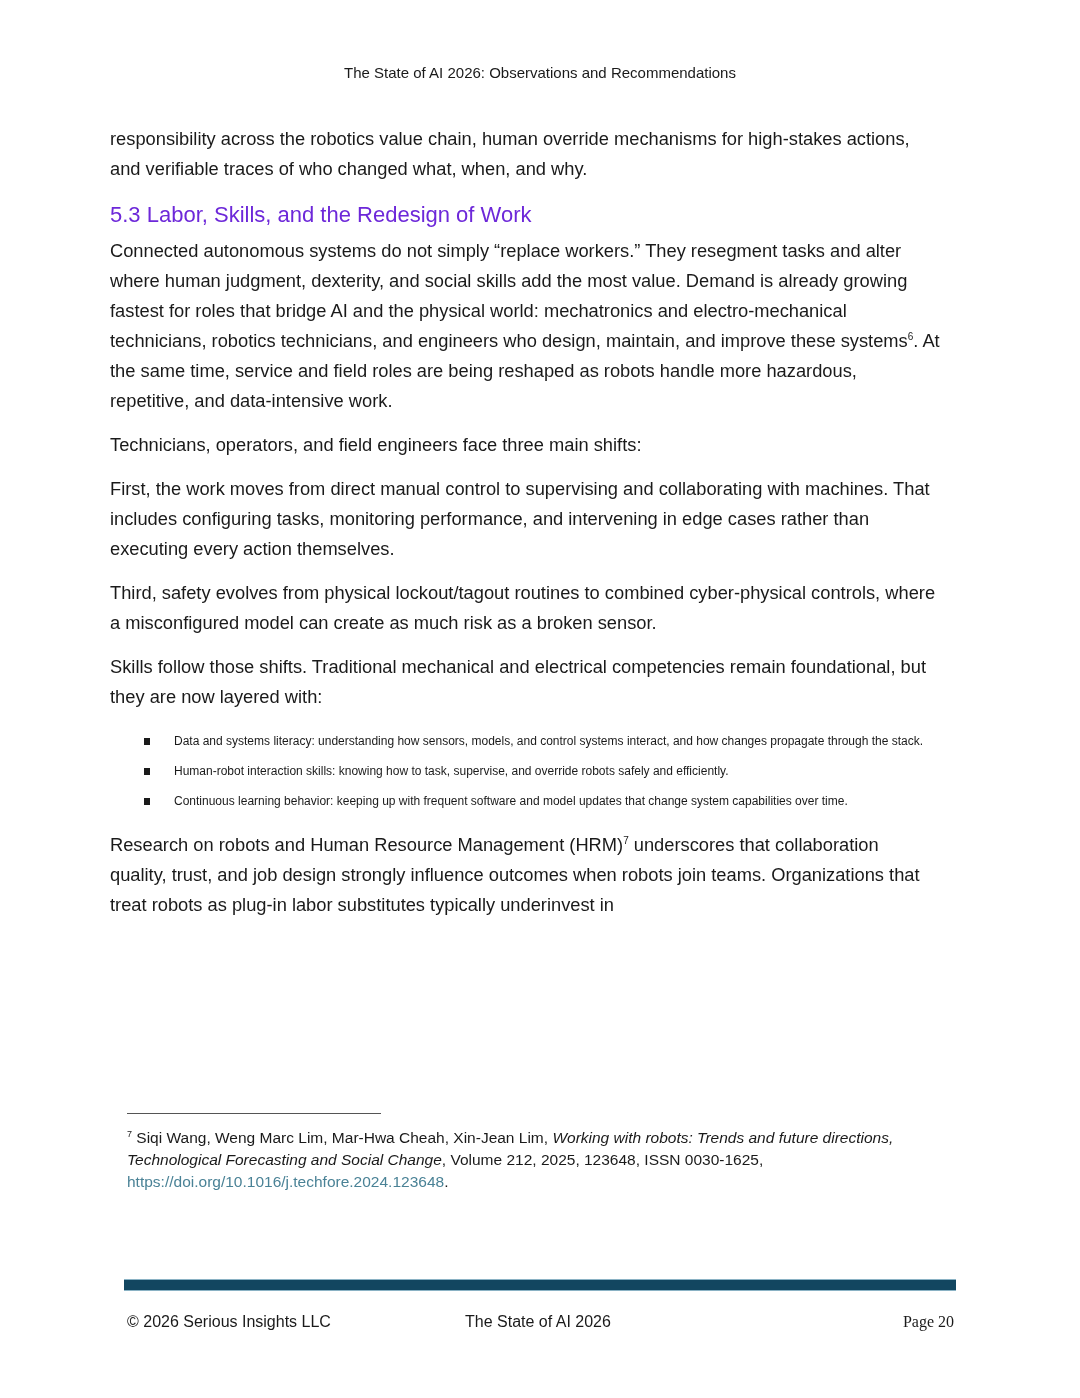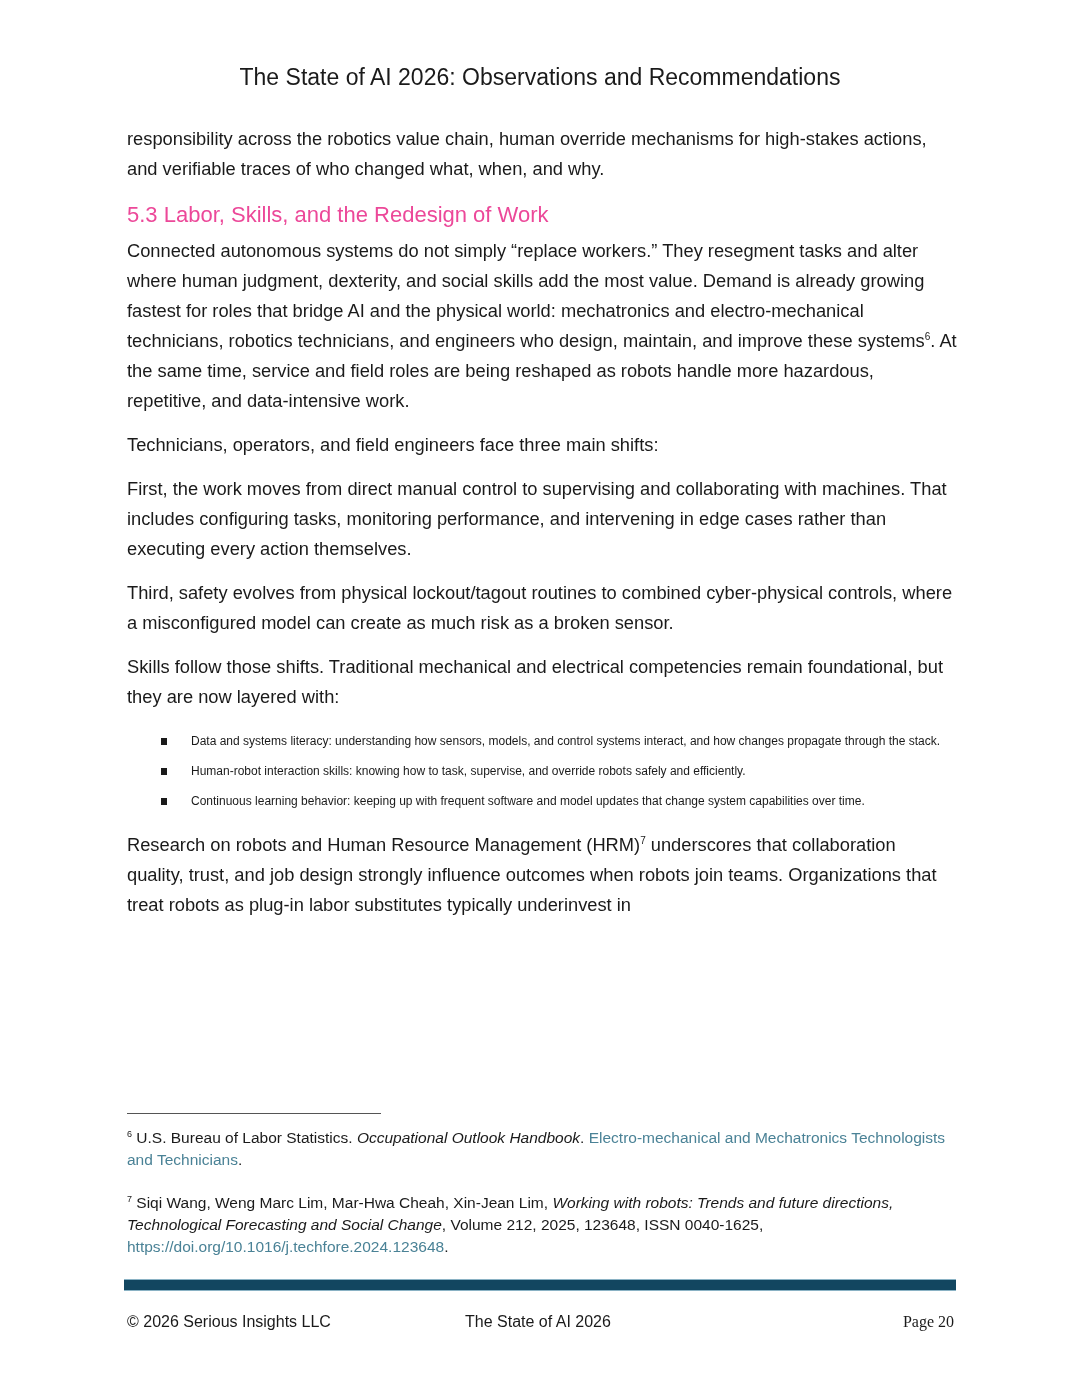--- a/index.html
+++ b/index.html
@@ -1,22 +1,22 @@
 <!DOCTYPE html>
 <html><head>
 <meta charset="utf-8">
 <style>
   html, body { margin: 0; padding: 0; background: #ffffff; }
   body { width: 1080px; height: 1398px; position: relative; overflow: hidden;
          font-family: "Liberation Sans", "DejaVu Sans", sans-serif; color: #1a1a1a; }
   .running-header { position: absolute; top: 64px; left: 0; width: 1080px; text-align: center;
-         font-size: 23px; color: #1a1a1a; }
-  .content { position: absolute; top: 124px; left: 127px; width: 830px; }
+         font-size: 15px; color: #1a1a1a; }
+  .content { position: absolute; top: 124px; left: 110px; width: 830px; }
   p { margin: 0 0 14px 0; font-size: 18.3px; line-height: 30px; }
-  h2 { margin: 4px 0 4px 0; font-size: 22px; font-weight: normal; color: #ec4899; line-height: 34px; }
+  h2 { margin: 4px 0 4px 0; font-size: 22px; font-weight: normal; color: #6d28d9; line-height: 34px; }
   ul { margin: 0 0 14px 0; padding: 0 0 0 64px; list-style: none; }
   ul li { position: relative; font-size: 12px; line-height: 30px; }
   ul li .bullet { position: absolute; left: -30px; top: 12px; width: 6px; height: 7px; background: #1a1a1a; }
   sup { font-size: 10px; line-height: 0; vertical-align: super; }
   .fn-rule { position: absolute; top: 1113px; left: 127px; width: 254px; height: 1px; background: #555; }
   .footnotes { position: absolute; top: 1127px; left: 127px; width: 830px; font-size: 15.5px; line-height: 22px; }
   .footnote { margin: 0 0 21px 0; }
   .footnote sup { font-size: 9px; }
   .link { color: #4a8296; text-decoration: none; }
   .footer-bar { position: absolute; top: 1279px; left: 124px; width: 832px; height: 10px; background: #124660;
@@ -43,22 +43,21 @@
     <li><span class="bullet"></span><span>Data and systems literacy: understanding how sensors, models, and control systems interact, and how changes propagate through the stack.</span></li>
     <li><span class="bullet"></span><span>Human-robot interaction skills: knowing how to task, supervise, and override robots safely and efficiently.</span></li>
     <li><span class="bullet"></span><span>Continuous learning behavior: keeping up with frequent software and model updates that change system capabilities over time.</span></li>
   </ul>
   <p><span>Research on robots and Human Resource Management (HRM)</span><sup>7</sup><span> underscores that collaboration quality, trust, and job design strongly influence outcomes when robots join teams.  Organizations that treat robots as plug-in labor substitutes typically underinvest in</span></p>
 </div>
 
 <div class="fn-rule"></div>
 
 <div class="footnotes">
-  <div class="footnote"><sup>6</sup><span> U.S. Bureau of Labor Statistics. </span><i>Occupational Outlook Handbook</i><span>. </span><a class="link">Electro-mechanical and Mechatronics Technologists and Technicians</a><span>.</span></div>
-  <div class="footnote"><sup>7</sup><span> Siqi Wang, Weng Marc Lim, Mar-Hwa Cheah, Xin-Jean Lim, </span><i>Working with robots: Trends and future directions, Technological Forecasting and Social Change</i><span>, Volume 212, 2025, 123648, ISSN 0040-1625, </span><a class="link">https://doi.org/10.1016/j.techfore.2024.123648</a><span>.</span></div>
+  <div class="footnote"><sup>7</sup><span> Siqi Wang, Weng Marc Lim, Mar-Hwa Cheah, Xin-Jean Lim, </span><i>Working with robots: Trends and future directions, Technological Forecasting and Social Change</i><span>, Volume 212, 2025, 123648, ISSN 0030-1625, </span><a class="link">https://doi.org/10.1016/j.techfore.2024.123648</a><span>.</span></div>
 </div>
 
 <div class="footer-bar"></div>
 
 <div class="footer">
   <span class="f-left">© 2026 Serious Insights LLC</span>
   <span class="f-center">The State of AI 2026</span>
   <span class="f-right">Page 20</span>
 </div>
 

